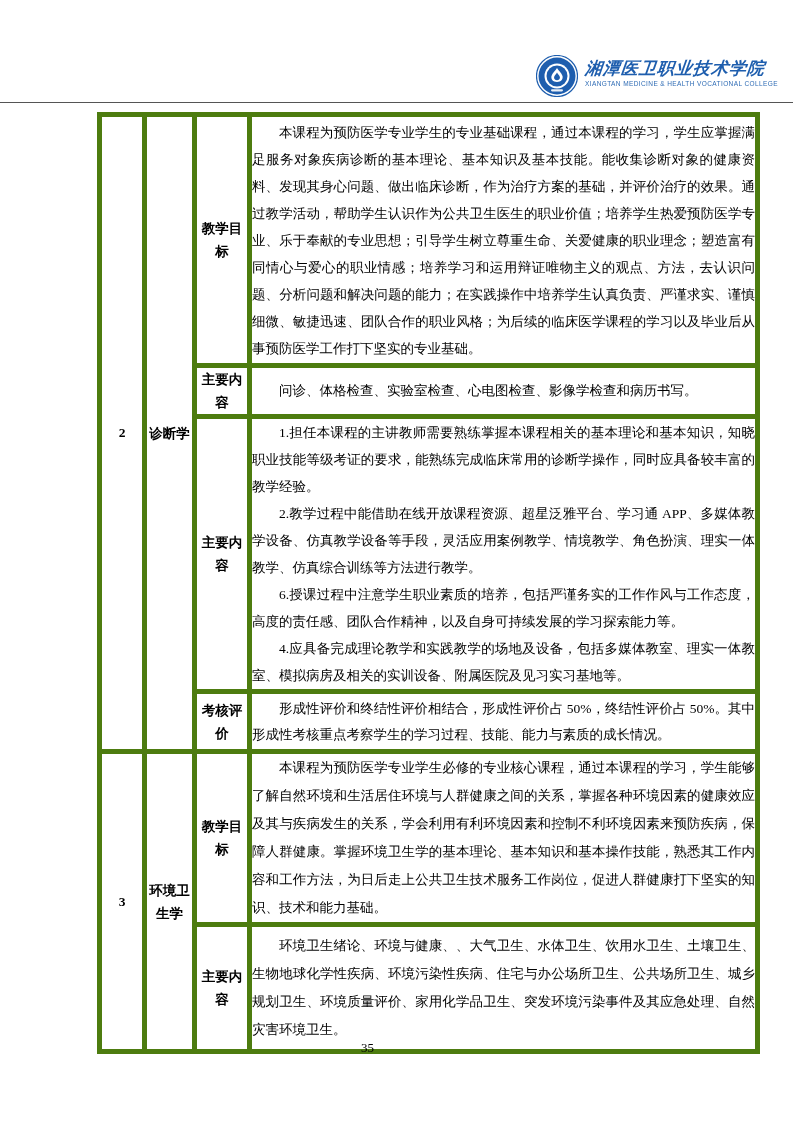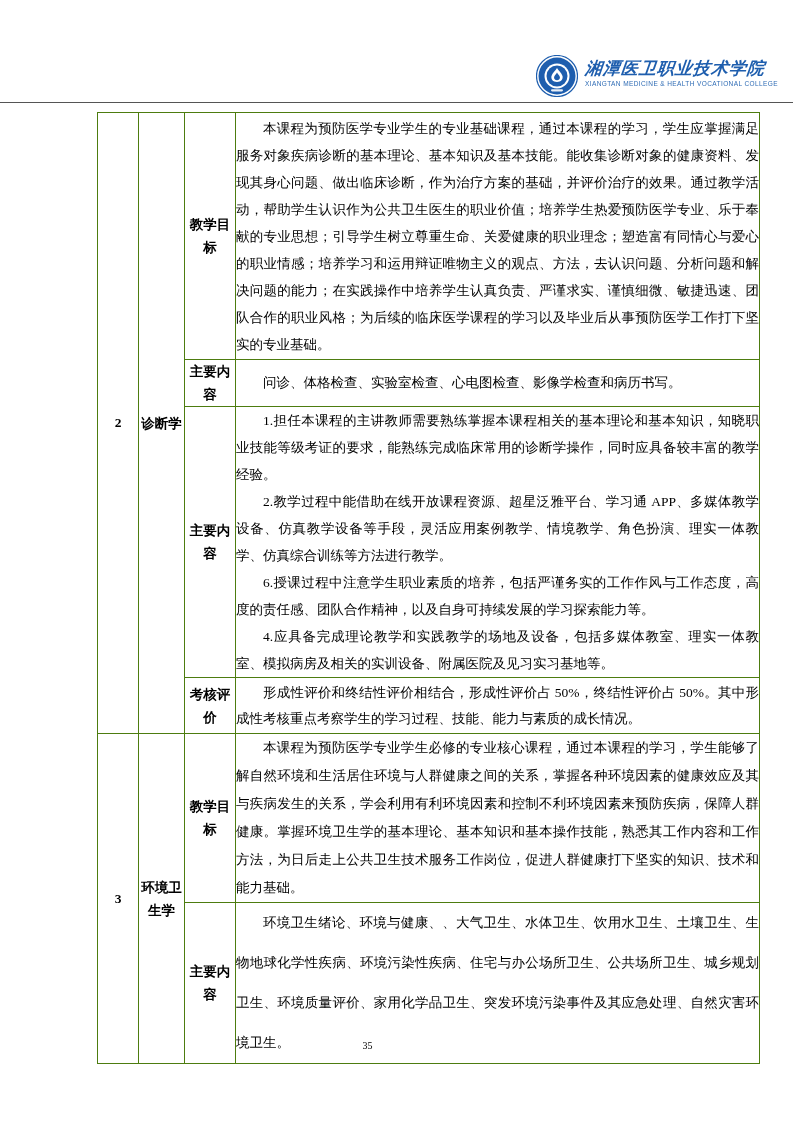--- a/index.html
+++ b/index.html
@@ -21,40 +21,40 @@
   .college-en{
     color:#2f6cb5;font-size:6.5px;letter-spacing:0.4px;line-height:9px;
     font-family:"Liberation Sans","DejaVu Sans",sans-serif;white-space:nowrap;
   }
   
   table.syllabus{
     position:absolute;top:112px;left:97px;width:663px;
     border-collapse:collapse;table-layout:fixed;
   }
   table.syllabus td{
-    border:1px solid #4d7c0f;padding:0;vertical-align:middle;
+    border:5px solid #4d7c0f;padding:0;vertical-align:middle;
     font-size:13.5px;overflow:hidden;
   }
   td.col-num{width:40px;text-align:center;vertical-align:top;font-weight:bold;font-size:14px;}
   td.col-course{width:45px;text-align:center;vertical-align:top;font-weight:bold;line-height:23px;padding:0 4px;}
   td.col-label{width:50px;text-align:center;font-weight:bold;line-height:23px;padding:0 6px;border-radius:9px;}
   td.col-content{padding:0 7px;text-align:justify;}
   .num-2{padding-top:43px;}
   .num-3{padding-top:200px;}
   .course-2{padding-top:373px;margin-top:29px;}
   .course-3{padding-top:105px;}
   .cell-goal2{height:246px;line-height:27px;vertical-align:top;padding-top:3px;}
   .cell-main2{height:37px;line-height:22px;padding-top:0;}
   .cell-req2{height:270px;line-height:27px;vertical-align:top;}
   .cell-eval2{height:55px;line-height:26px;padding-top:1px;}
   .cell-goal3{height:168px;line-height:28px;vertical-align:top;}
-  .cell-main3{height:122px;line-height:40px;vertical-align:top;padding-top:2px;}
+  .cell-main3{height:122px;line-height:28px;vertical-align:top;padding-top:2px;}
   .indent{text-indent:2em;margin:0;}
   
-  .footer{position:absolute;top:1040px;left:0;width:735px;text-align:center;font-size:10px;}
+  .footer{position:absolute;top:1040px;left:0;width:735px;text-align:center;font-size:13px;}
 </style>
 </head>
 <body>
 
 <div class="header">
   <div class="logo-block">
     <svg class="emblem" viewBox="0 0 42 42">
       <circle cx="21" cy="21" r="20.5" fill="#ffffff" stroke="#1e5eae" stroke-width="1.2"></circle>
       <circle cx="21" cy="21" r="18.5" fill="#1e5eae"></circle>
       <circle cx="21" cy="21" r="12.5" fill="#ffffff"></circle>

